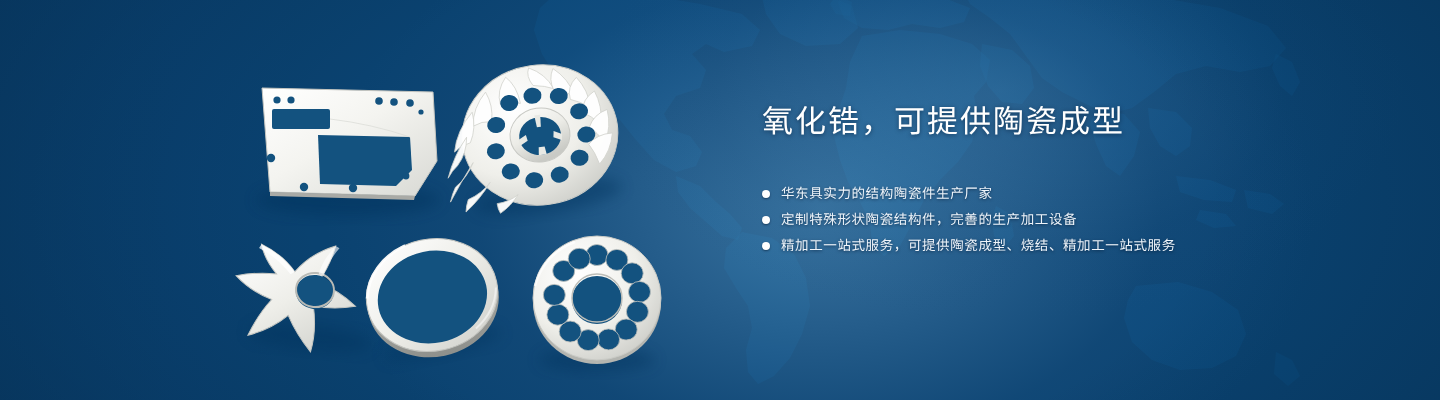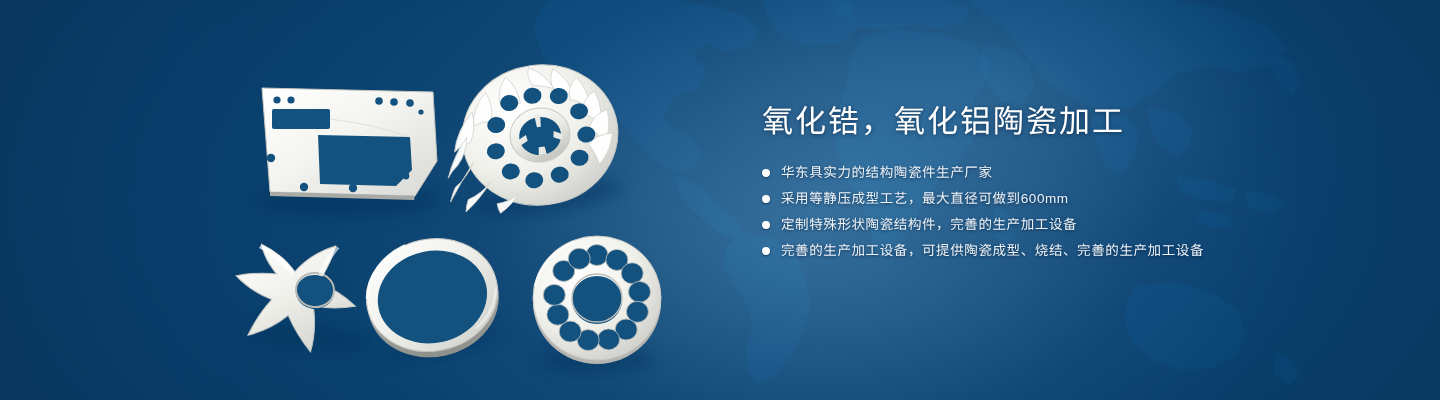--- a/index.html
+++ b/index.html
@@ -77,21 +77,21 @@
   .headline{
     font-size:31px;
     line-height:1.15;
     color:#ffffff;
     letter-spacing:2px;
     font-weight:400;
     text-shadow:0 1px 4px rgba(0,20,44,0.55);
     white-space:nowrap;
   }
   .bullets{
-    margin-top:24px;
+    margin-top:45px;
     display:flex;
     flex-direction:column;
     gap:8px;
   }
   .bullet{
     display:flex;
     align-items:center;
     color:#eef4fa;
     font-size:13.5px;
     letter-spacing:0.6px;
@@ -328,40 +328,36 @@
           <ellipse cx="-17.8" cy="-39.2" rx="11" ry="10.5"></ellipse>
         </g>
 
         <path d="M-62 -12 a64 62 0 0 1 40 -44" fill="none" stroke="#ffffff" stroke-width="2.5" opacity="0.7"></path>
       </g>
     </svg>
   </div>
 
   <div class="copy">
 
-    <div class="headline">氧化锆，氧化铝陶瓷加工</div>
+    <div class="headline">氧化锆，可提供陶瓷成型</div>
 
     <div class="bullets">
 
       <div class="bullet">
         <span class="dot"></span>
         <span class="btext">华东具实力的结构陶瓷件生产厂家</span>
       </div>
 
-      <div class="bullet">
-        <span class="dot"></span>
-        <span class="btext">采用等静压成型工艺，最大直径可做到600mm</span>
-      </div>
 
       <div class="bullet">
         <span class="dot"></span>
         <span class="btext">定制特殊形状陶瓷结构件，完善的生产加工设备</span>
       </div>
 
       <div class="bullet">
         <span class="dot"></span>
-        <span class="btext">完善的生产加工设备，可提供陶瓷成型、烧结、完善的生产加工设备</span>
+        <span class="btext">精加工一站式服务，可提供陶瓷成型、烧结、精加工一站式服务</span>
       </div>
 
     </div>
   </div>
 
 </div>
 
 </body></html>

